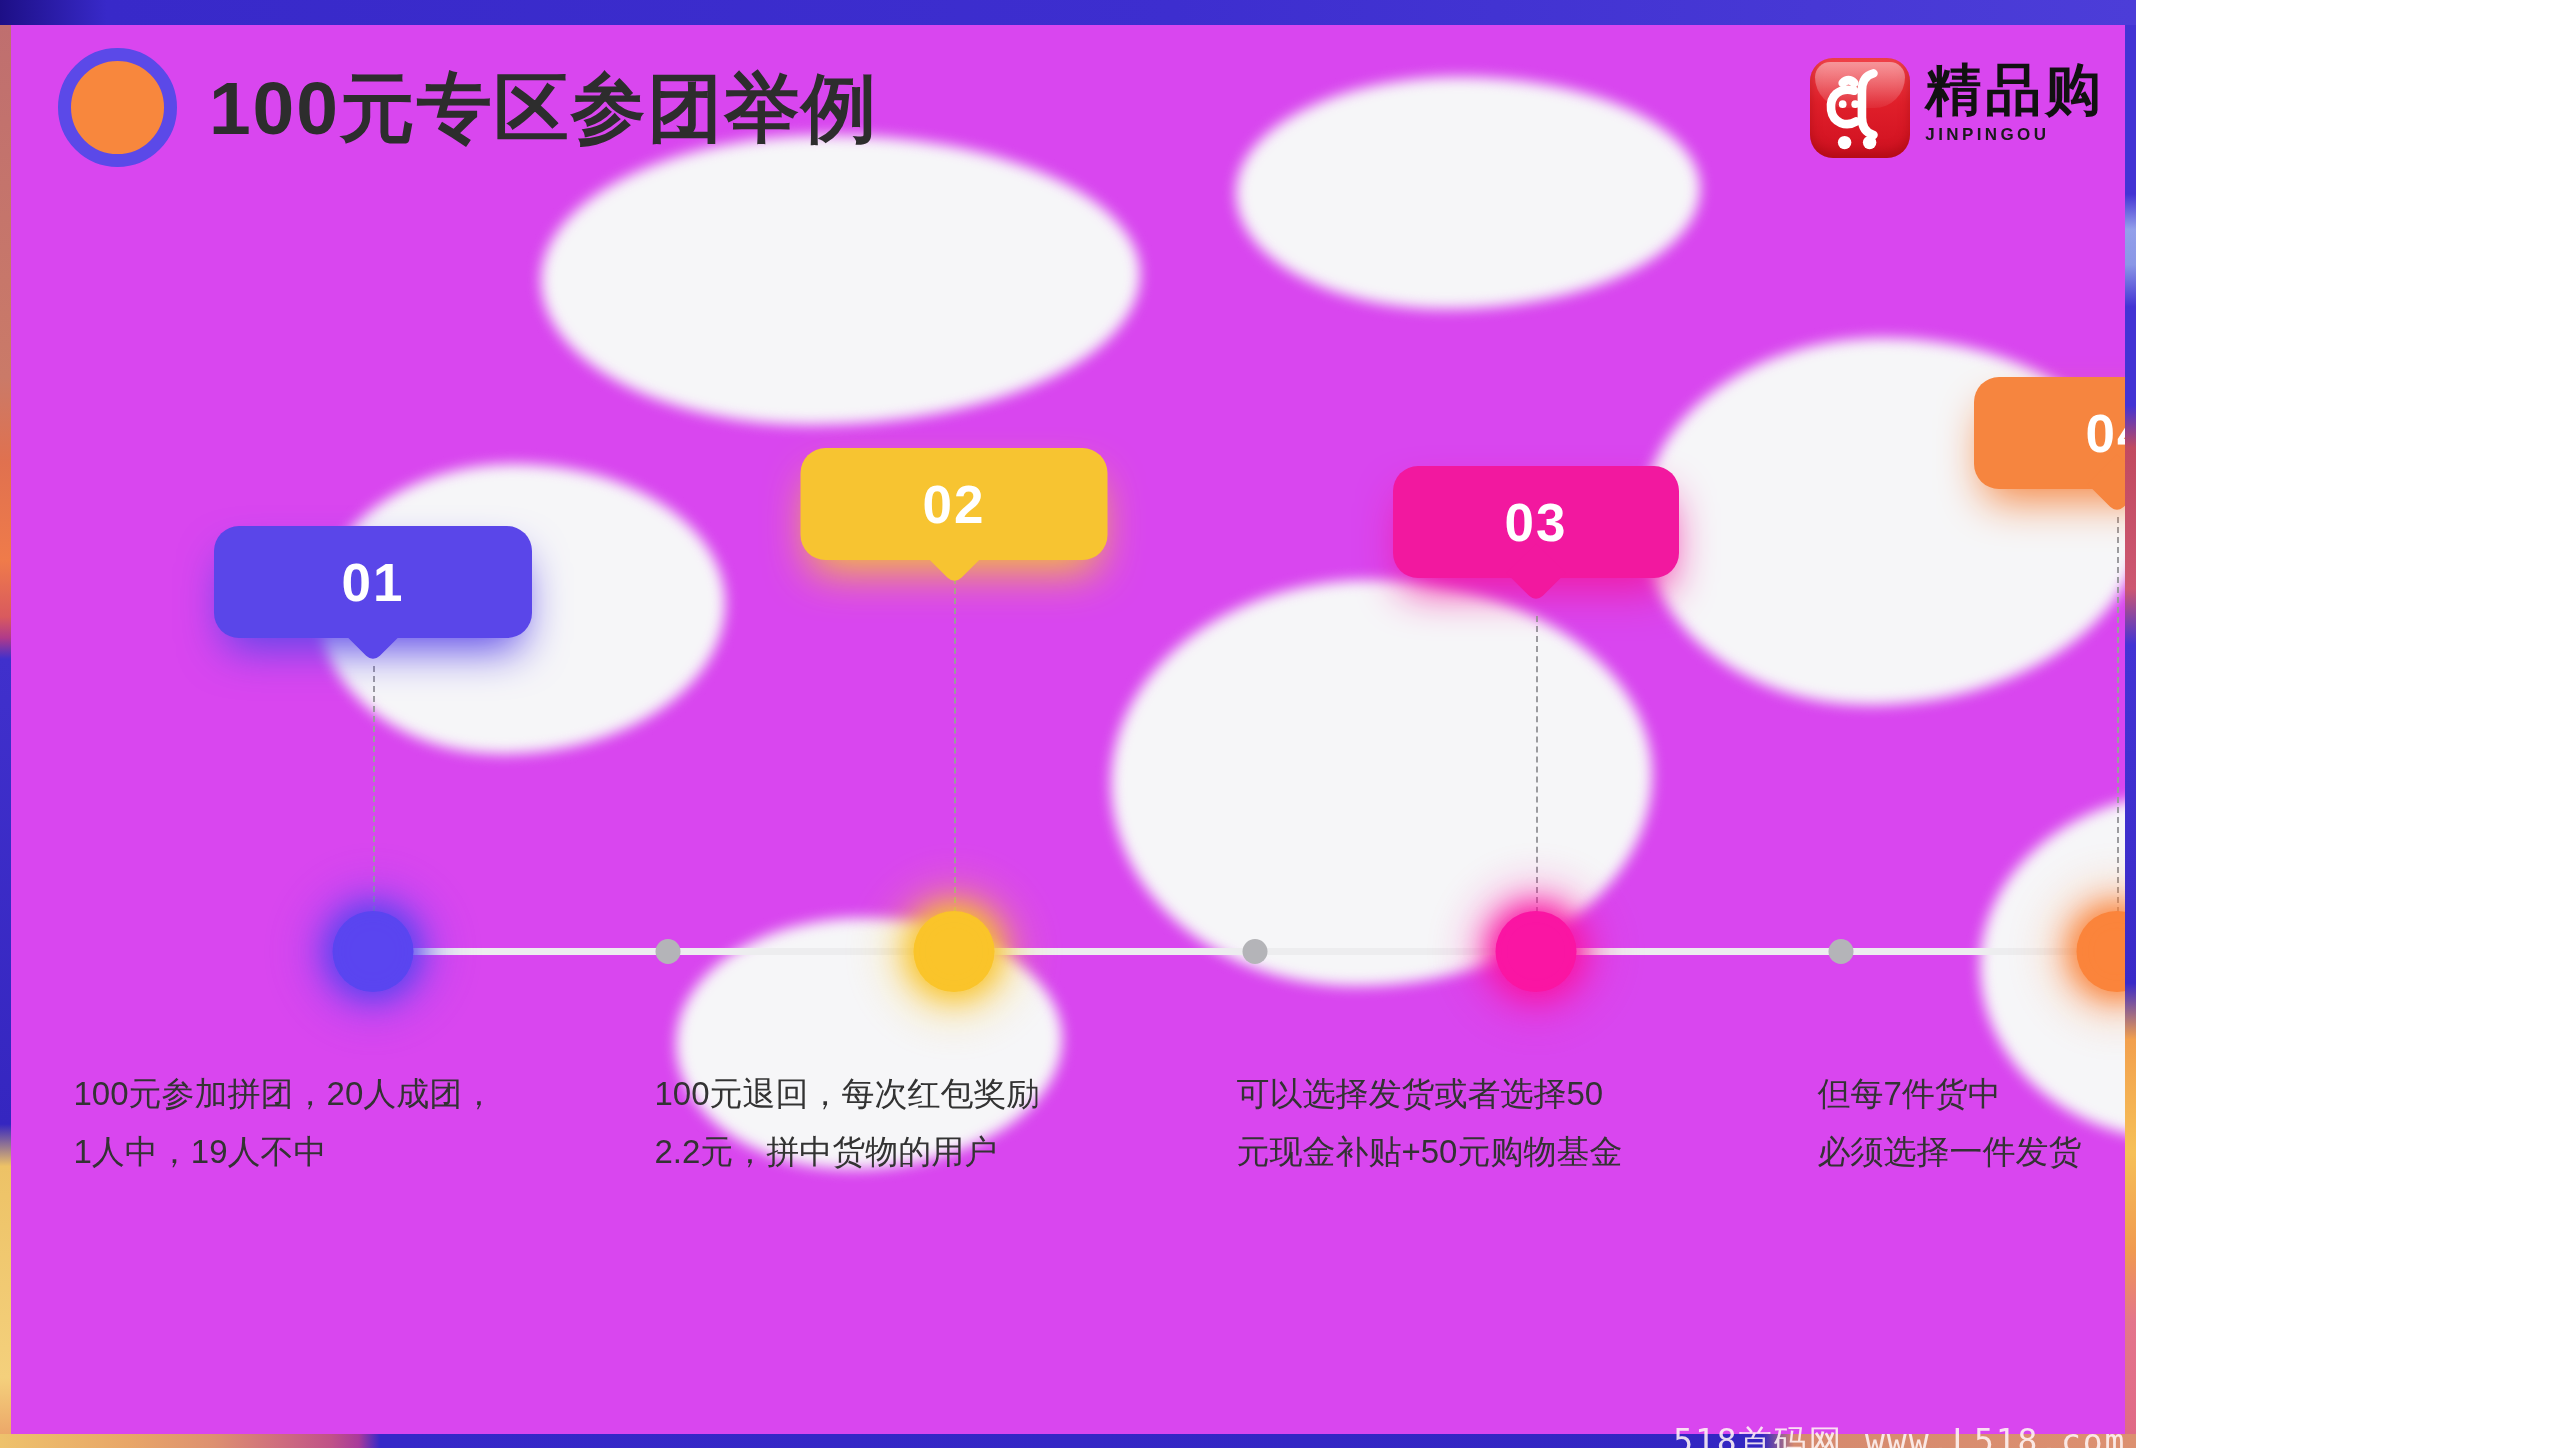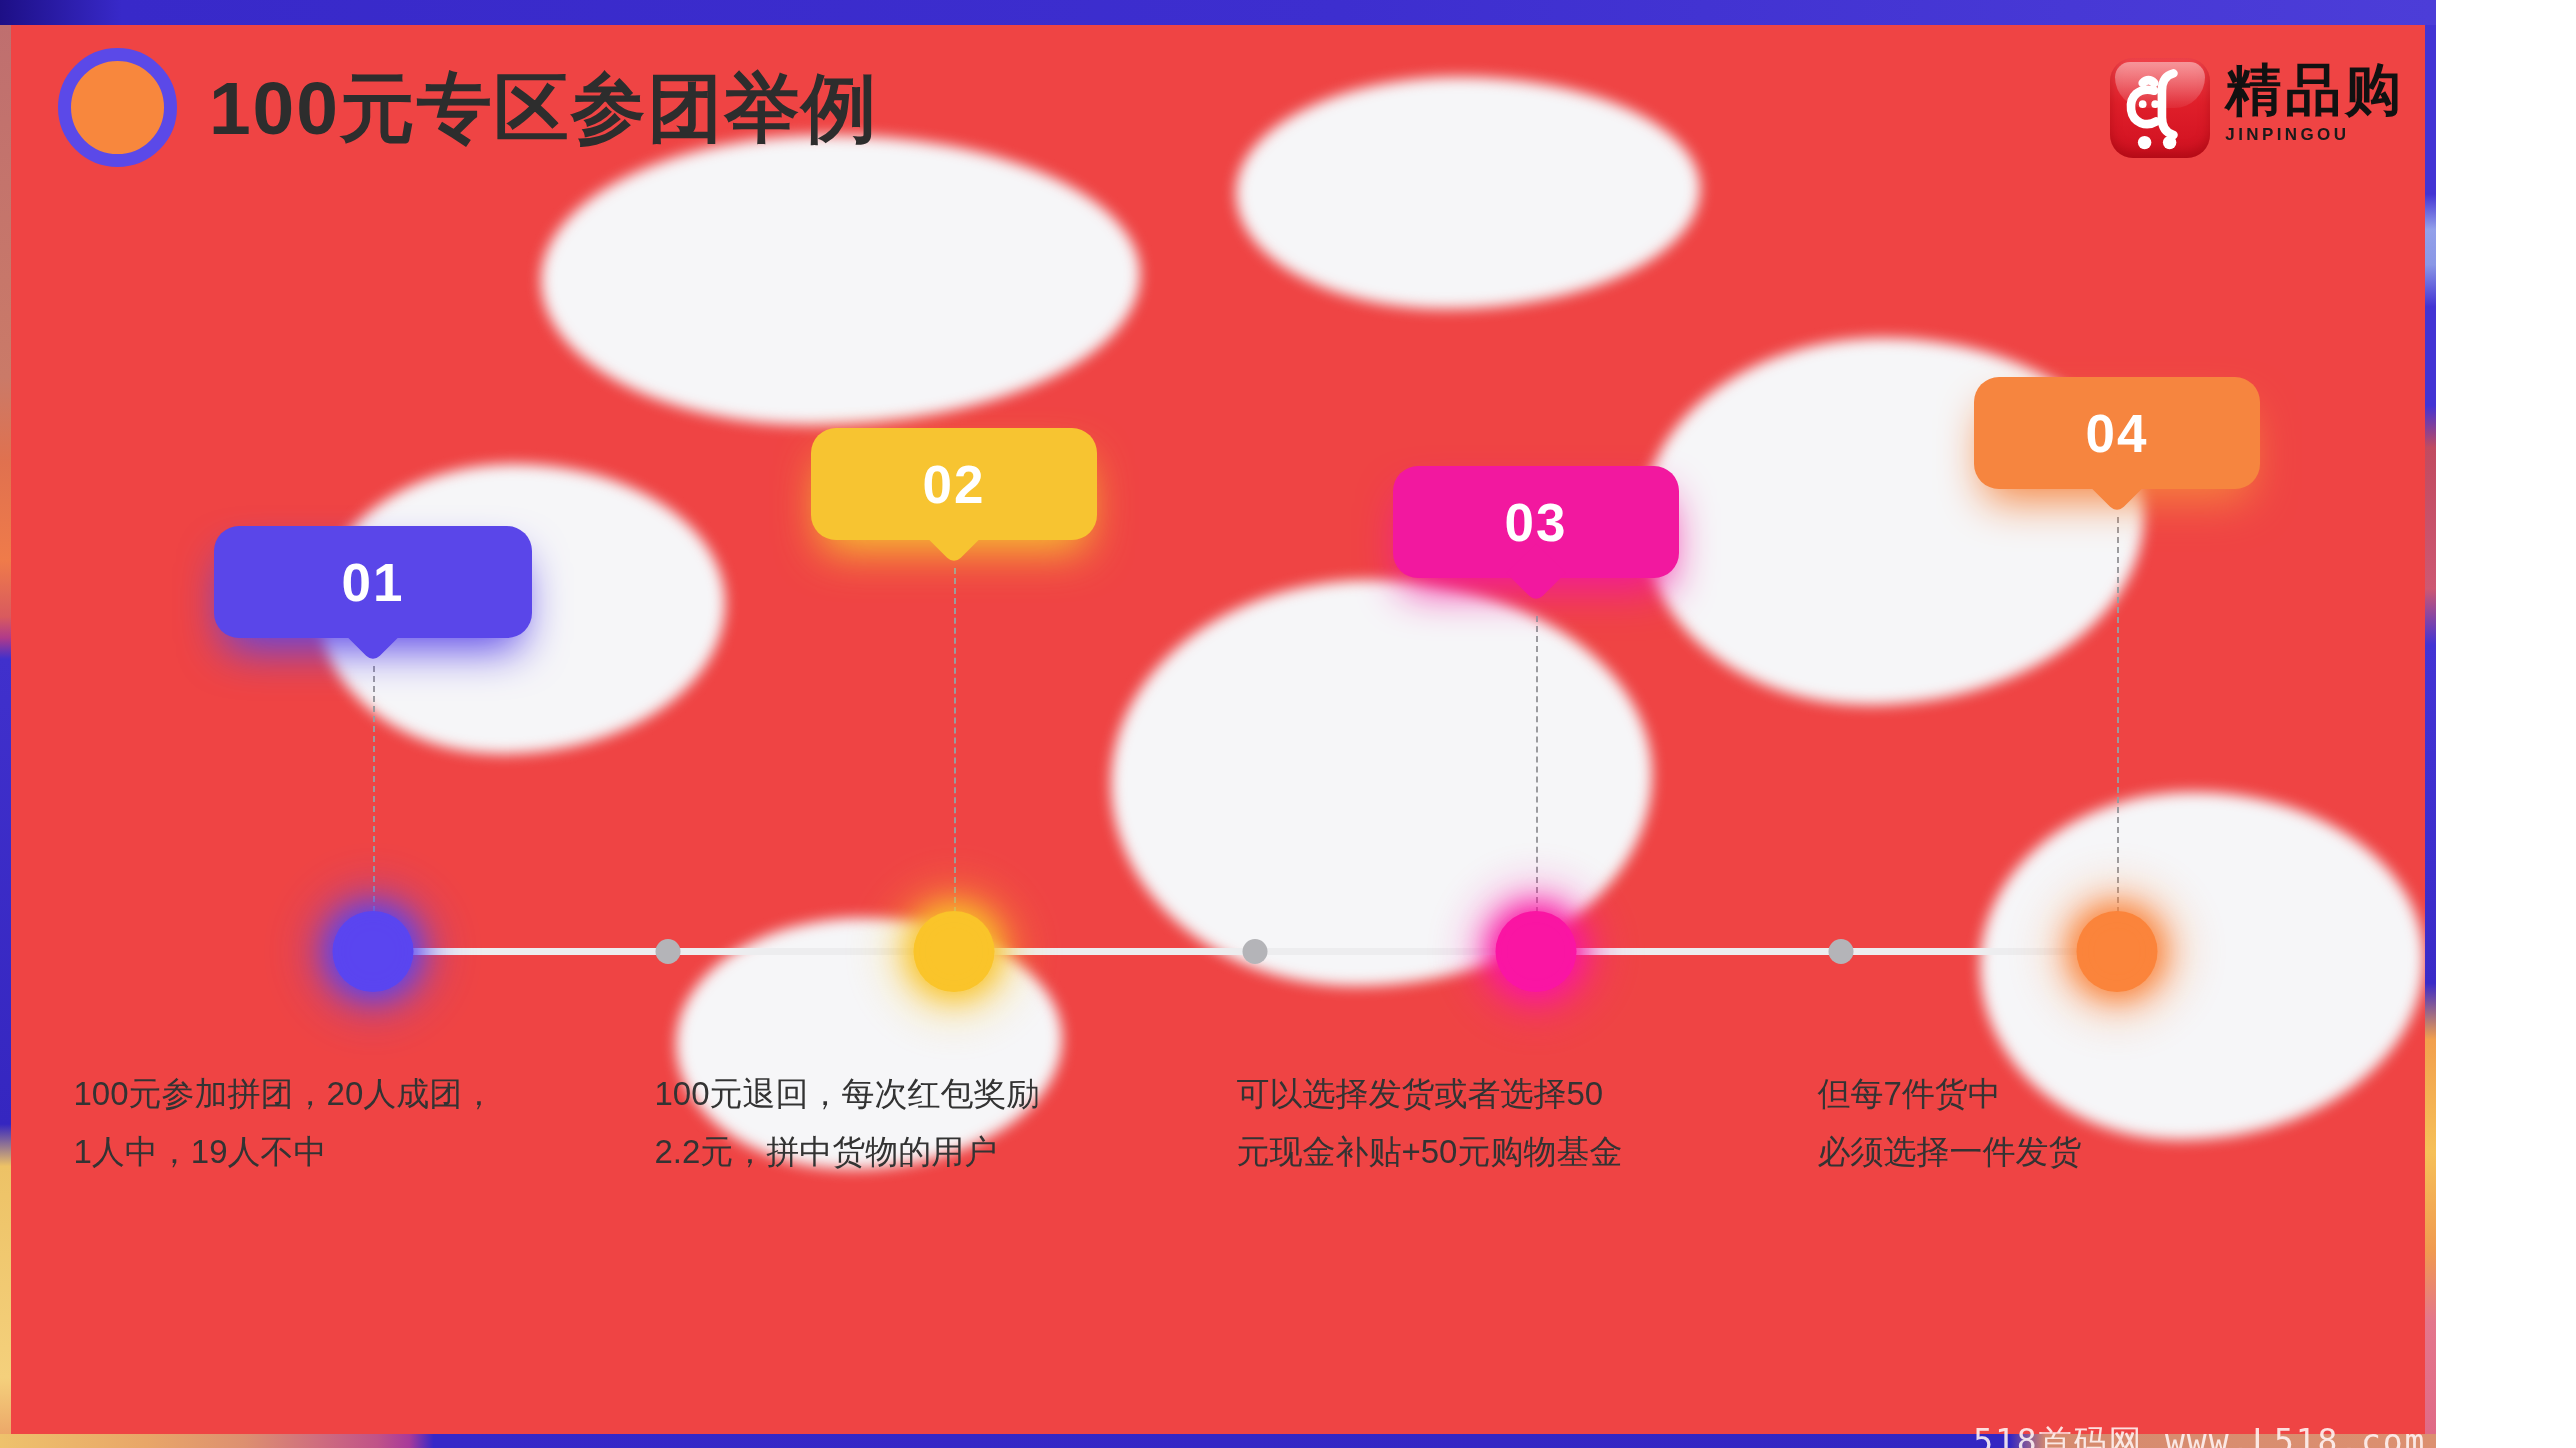--- a/index.html
+++ b/index.html
@@ -1,17 +1,17 @@
 <!DOCTYPE html>
 <html><head>
 <meta charset="utf-8">
 <style>
   html,body{margin:0;padding:0;}
   body{font-family:"Liberation Sans","DejaVu Sans",sans-serif;}
-  #page{position:relative;width:2436px;height:1449px;background:#ef4444;overflow:hidden;}
+  #page{position:relative;width:2136px;height:1449px;background:#d946ef;overflow:hidden;}
 
   
   .frame{position:absolute;z-index:40;}
   .frame-top{left:0;top:0;width:100%;height:25px;
     background:linear-gradient(90deg,#1d0f86 0%,#3829c9 5%,#3d2ecf 55%,#4c3dd8 100%);}
   .frame-left{left:0;top:25px;width:10.6px;height:1409px;
     background:linear-gradient(180deg,#bf6f6f 0%,#ca7a68 25%,#e0714f 31%,#ef7b4a 38%,#d95a5e 42%,#b03a8a 43.5%,#4030cc 45%,#3526c0 78%,#edc266 81%,#f4d07c 96%,#eca869 100%);}
   .frame-right{right:0;top:25px;width:10.6px;height:1409px;
     background:linear-gradient(180deg,#4334d4 0%,#4334d4 12%,#93a0ea 14.5%,#8a97e6 17%,#4334d4 20%,#4334d4 27%,#c14b60 30%,#cd5872 40%,#4334d4 44%,#3a2bc8 68%,#f2a04e 72%,#f6c058 80%,#f09a50 87%,#e4768c 92%,#e06a86 100%);}
   .frame-bottom{left:0;bottom:0;width:100%;height:15.5px;
@@ -123,21 +123,21 @@
     <div class="dot" style="--c: #5a46e9;">
         <span class="halo"></span>
       </div>
     <div class="desc">
       <div>100元参加拼团，20人成团，</div>
       <div>1人中，19人不中</div>
     </div>
   </div>
 
   <div class="step" style="--x:954px;">
-    <div class="badge" style="top: 428px; --c: #f7c431;">
+    <div class="badge" style="top: 448px; padding-left: 21px; --c: #f7c431;">
       <span class="tail"></span>
       <span class="num">02</span>
     </div>
     <div class="dash" style="top:568px;height:345px;"></div>
     <div class="dot" style="--c: #f7c431;">
         <span class="halo"></span>
       </div>
     <div class="desc">
       <div>100元退回，每次红包奖励</div>
       <div>2.2元，拼中货物的用户</div>

